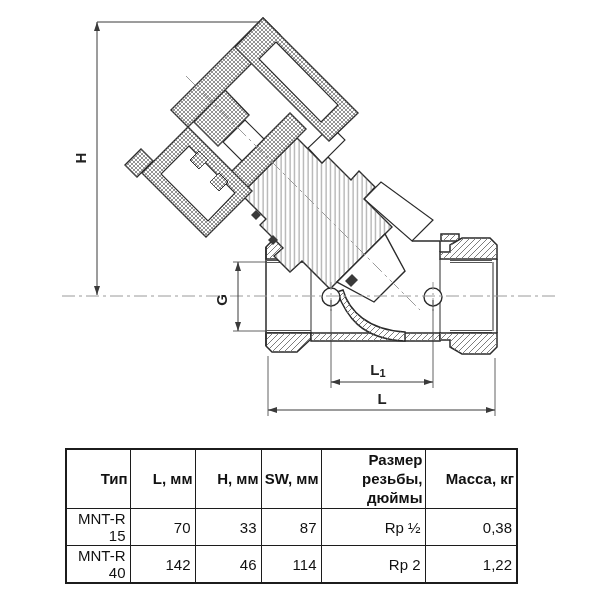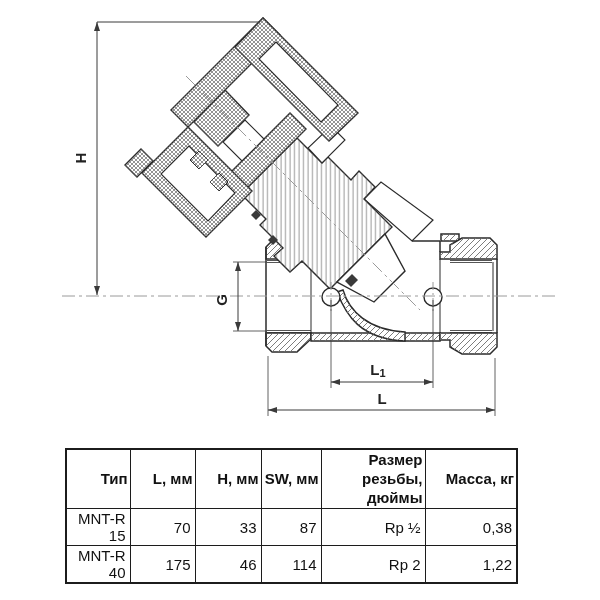--- a/index.html
+++ b/index.html
@@ -215,21 +215,21 @@
         <tr>
           <td>MNT-R 15</td>
           <td>70</td>
           <td>33</td>
           <td>87</td>
           <td>Rp ½</td>
           <td>0,38</td>
         </tr>
         <tr>
           <td>MNT-R 40</td>
-          <td>175</td>
+          <td>142</td>
           <td>46</td>
           <td>114</td>
           <td>Rp 2</td>
           <td>1,22</td>
         </tr>
       </tbody>
   </table>
 
 </div>
 

